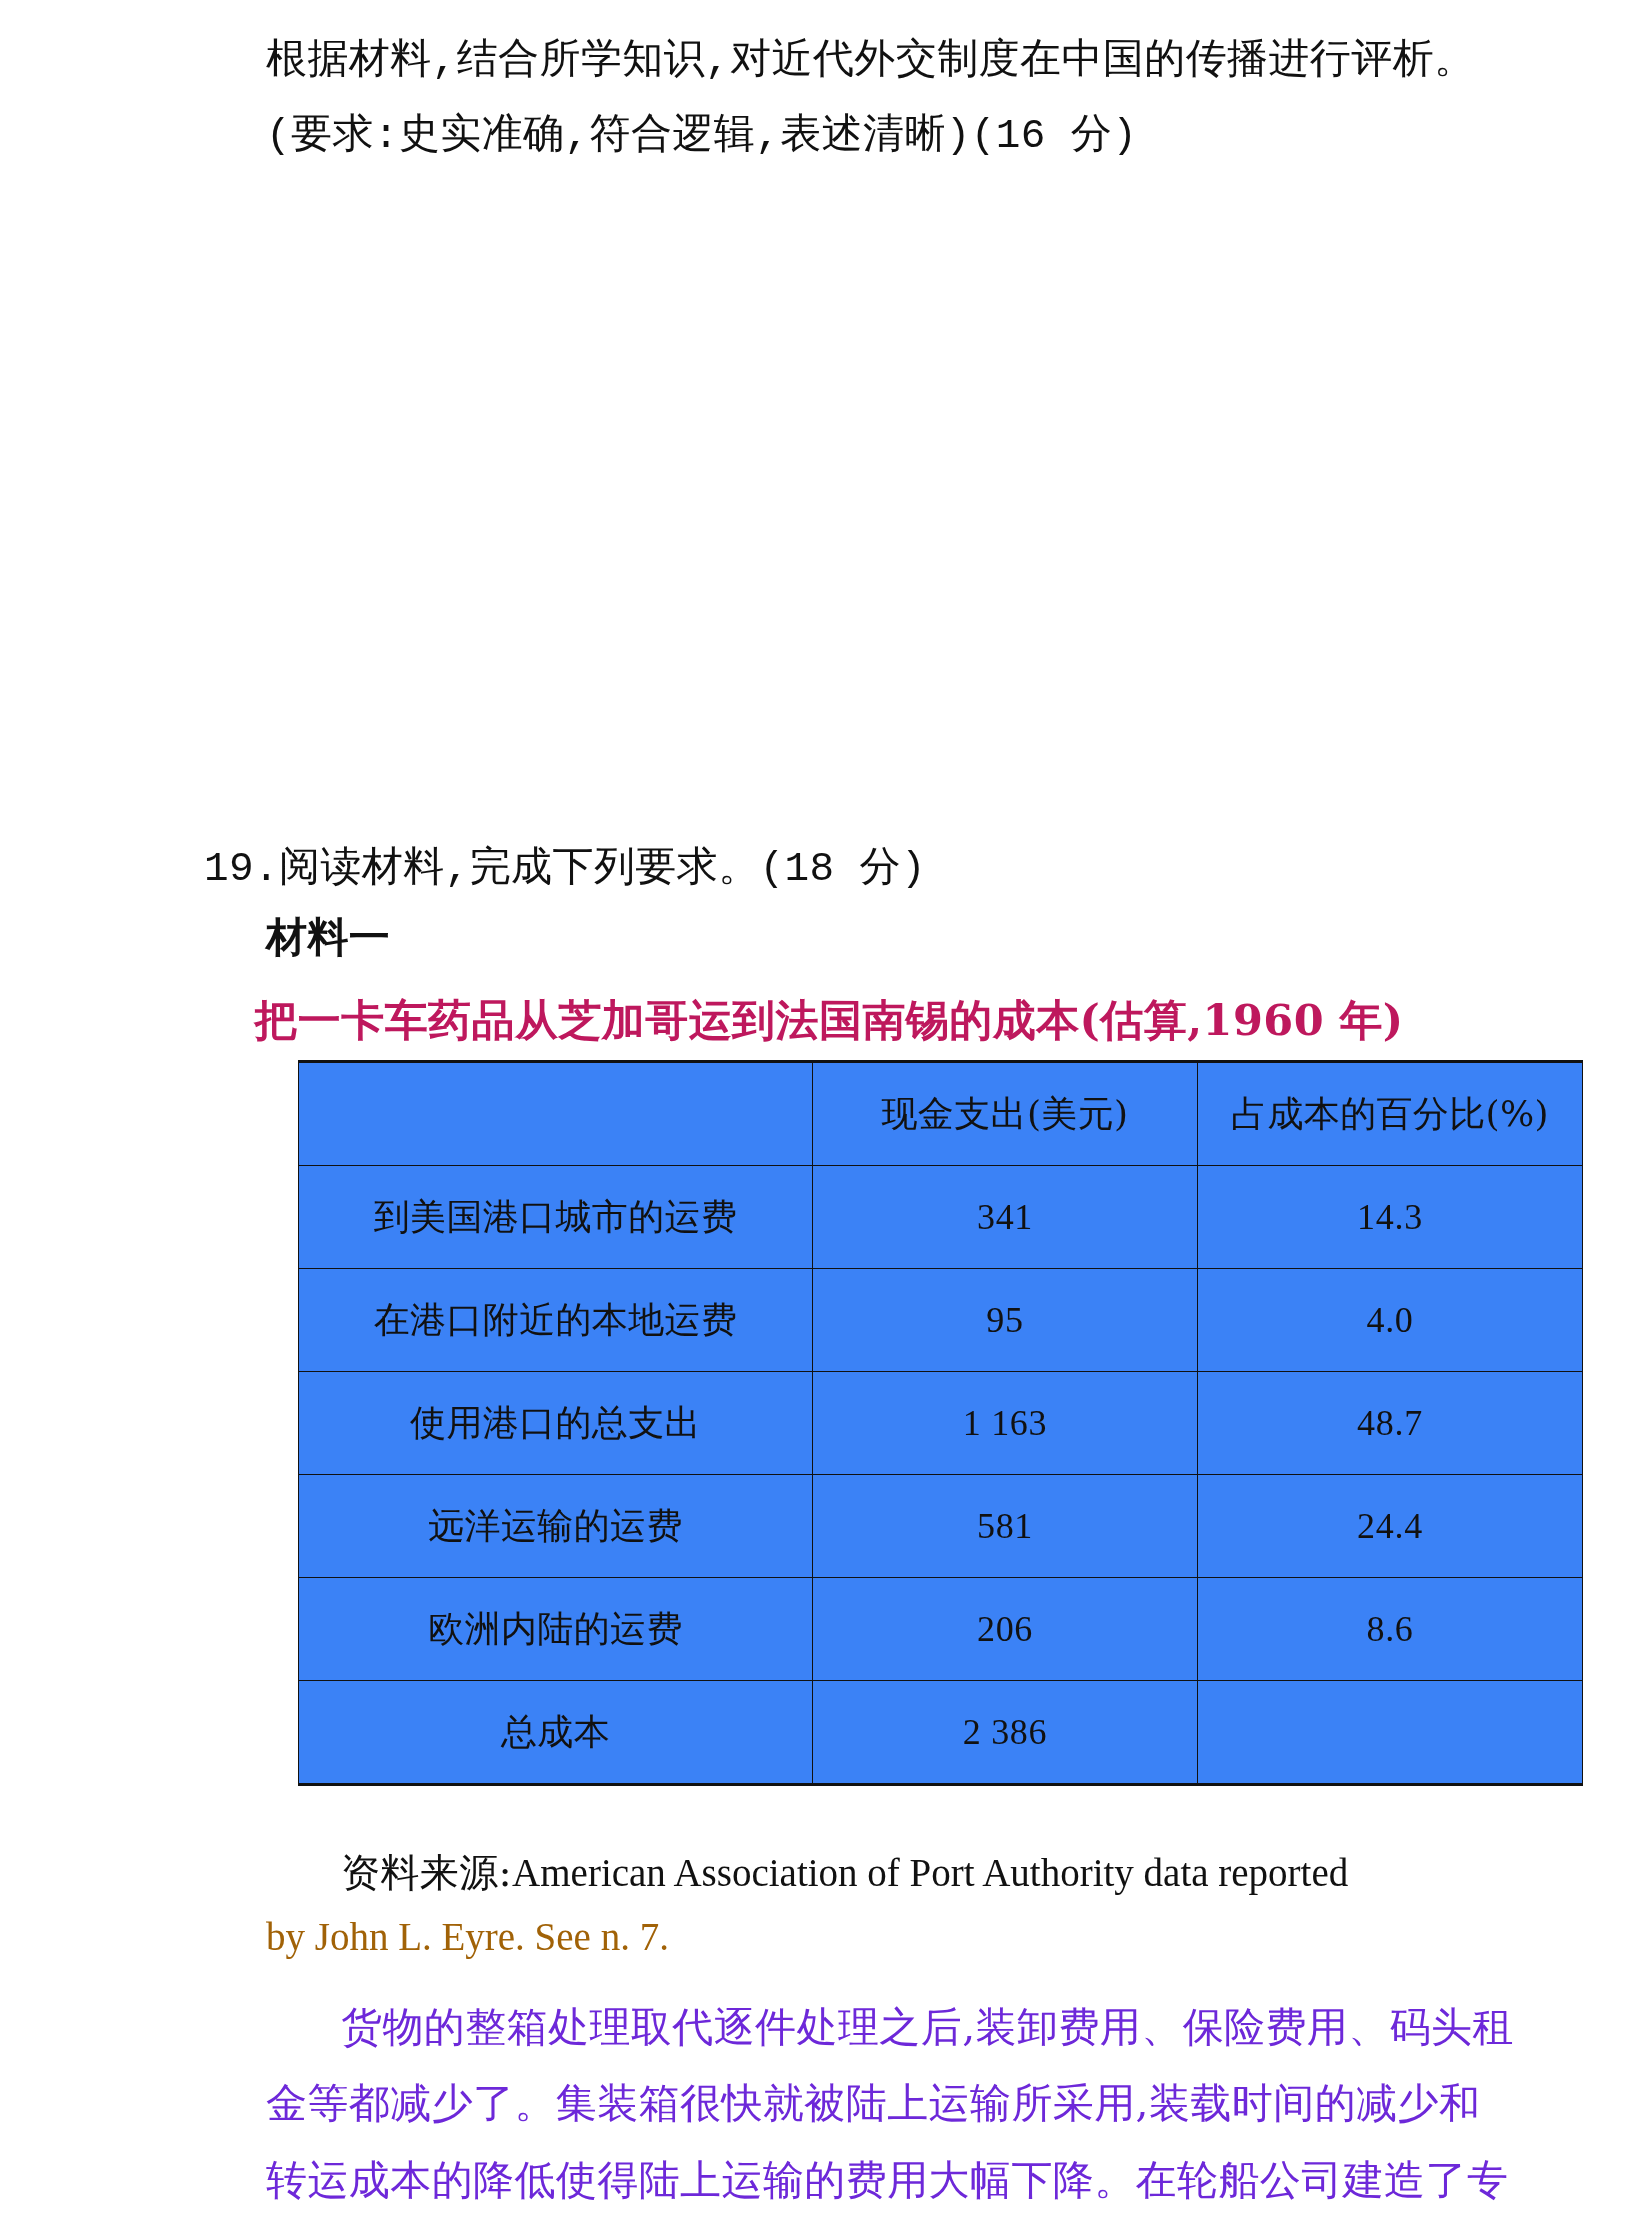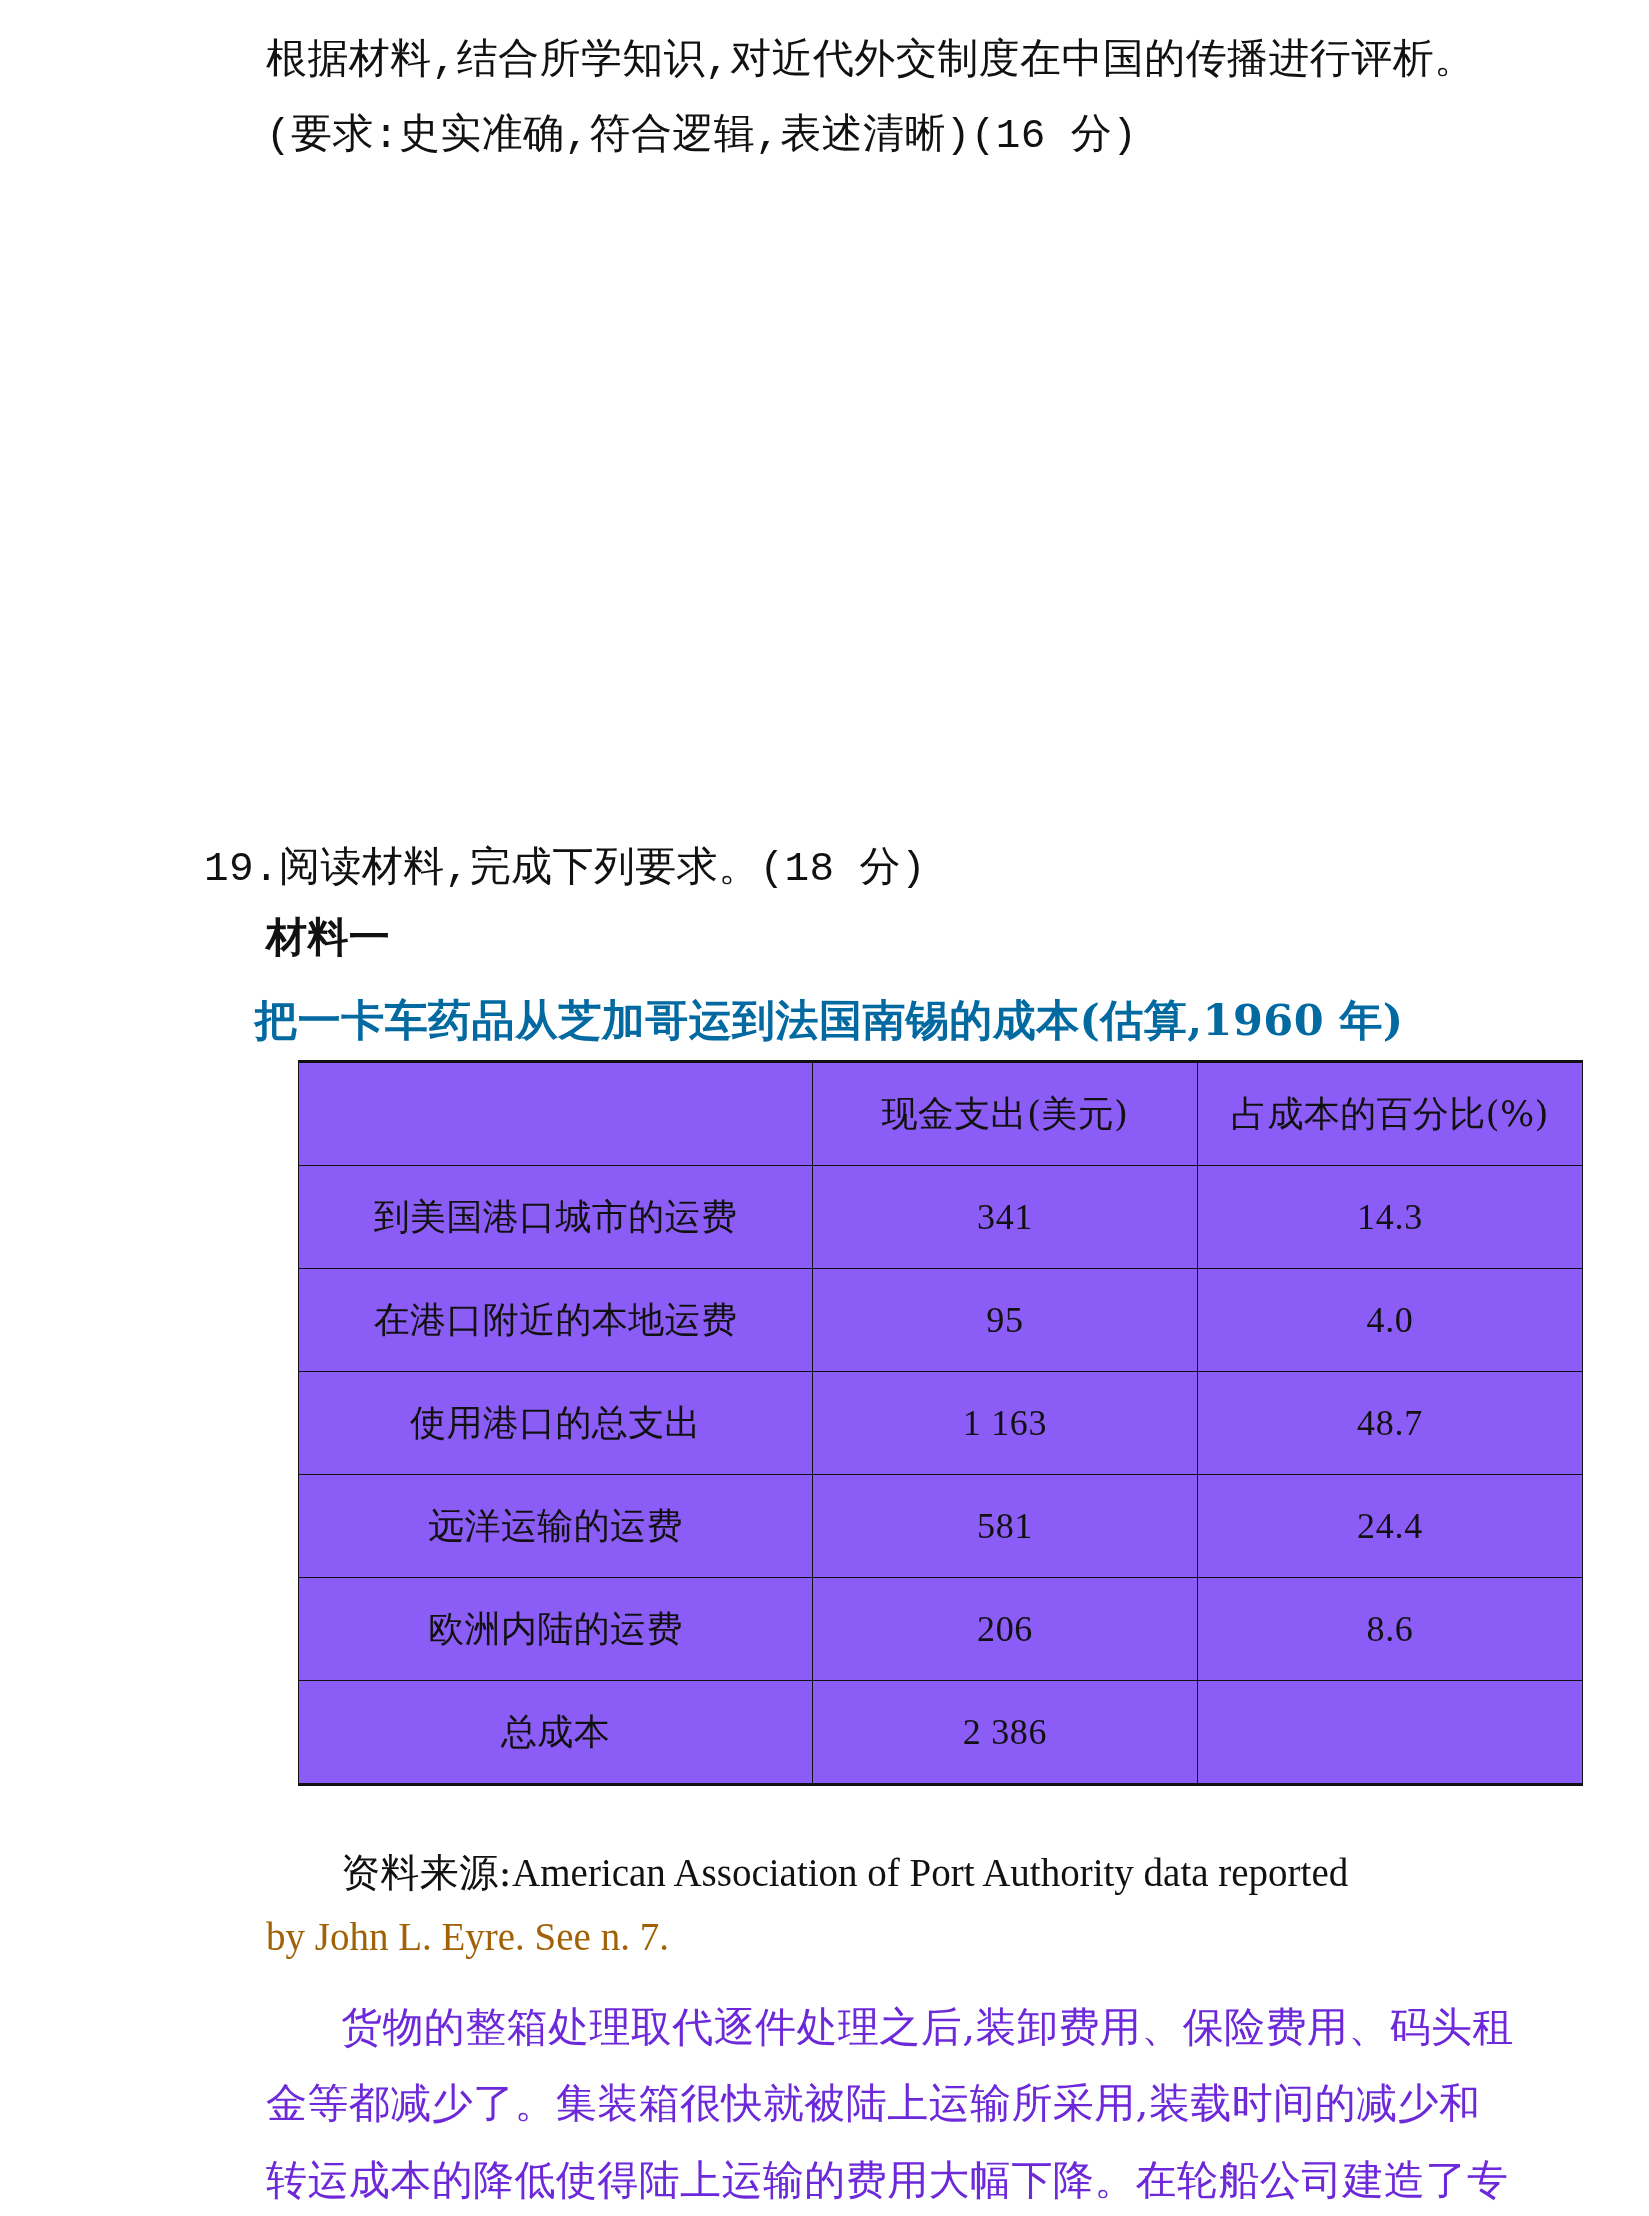--- a/index.html
+++ b/index.html
@@ -44,31 +44,31 @@
   #material-1  { left: 266px;  top: 920px; font-weight: 700; }
 
   
   #table-title {
     position: absolute;
     left: 8px; right: 0;
     top: 992px;
     text-align: center;
     font-size: 43px;
     font-weight: 700;
-    color: #0369a1;
+    color: #be185d;
     white-space: nowrap;
   }
   #cost-table {
     position: absolute;
     left: 298px;
     top: 1060px;
     width: 1284px;
     border-collapse: collapse;
     table-layout: fixed;
-    background: #8b5cf6;
+    background: #3b82f6;
   }
   #cost-table col.c-label { width: 514px; }
   #cost-table col.c-cash  { width: 385px;  }
   #cost-table col.c-pct   { width: 385px;  }
   #cost-table td {
     border: 1.3px solid #111111;
     height: 102px;
     text-align: center;
     vertical-align: middle;
     font-size: 36px;

